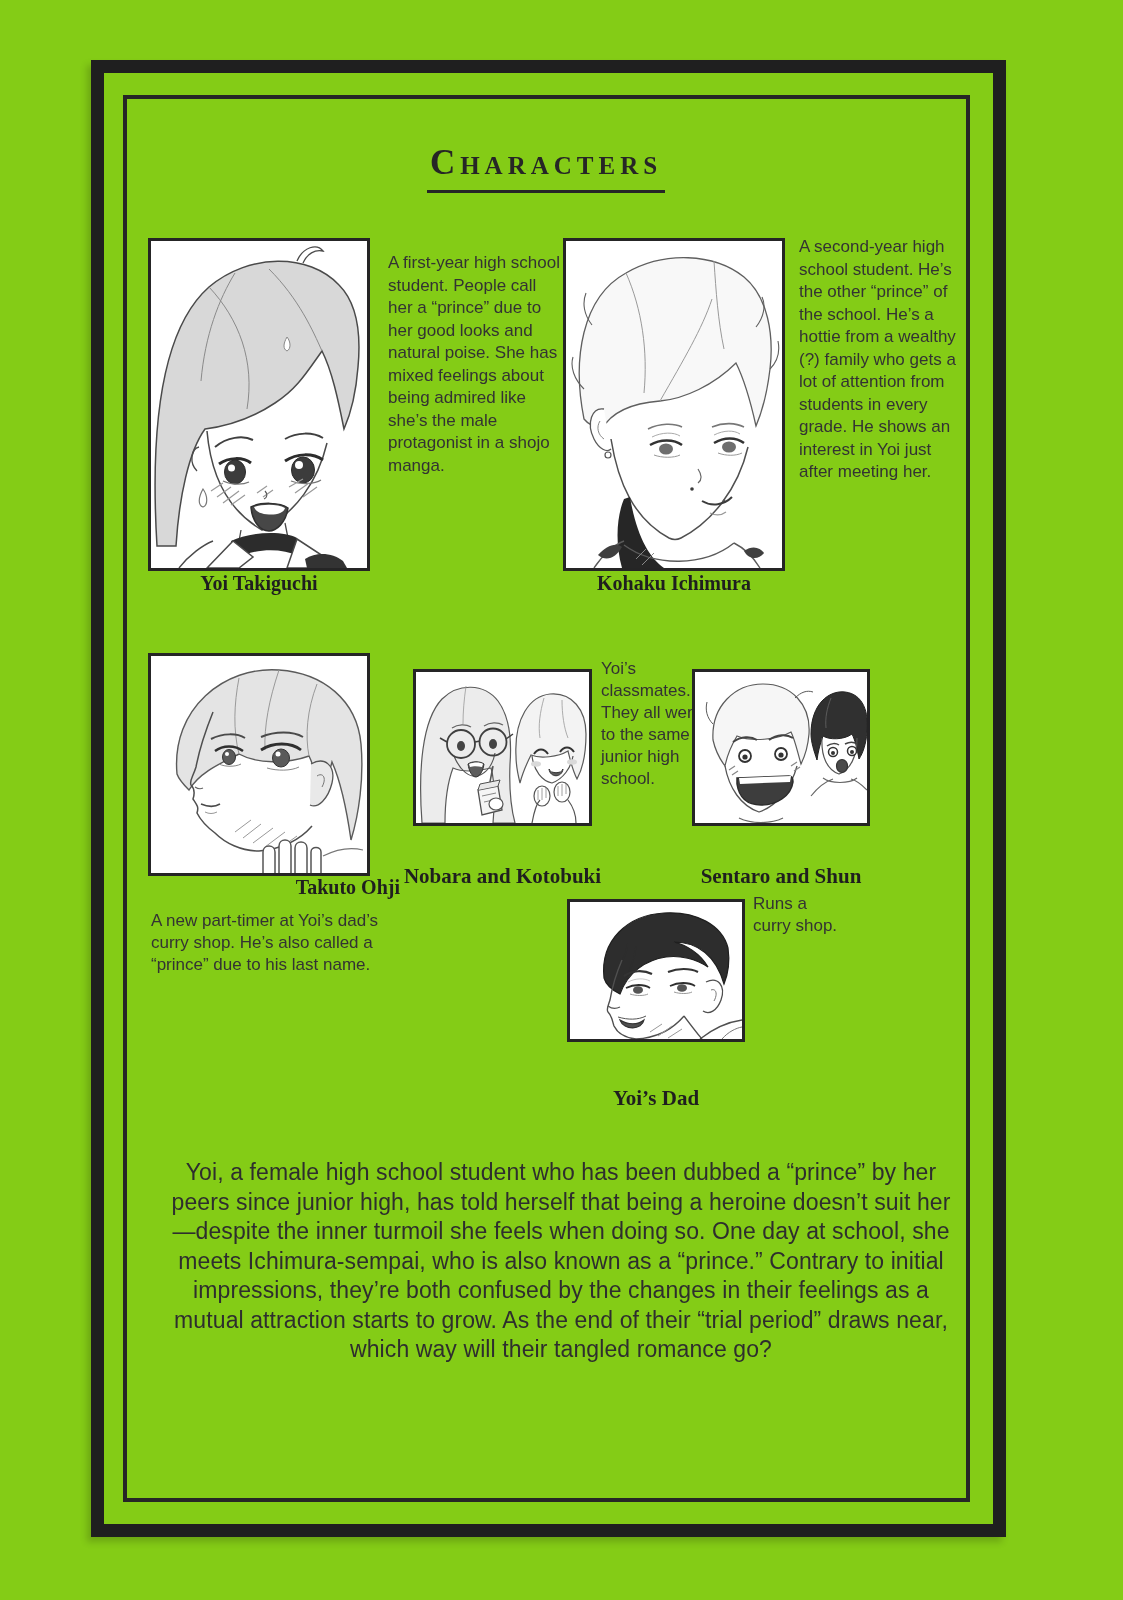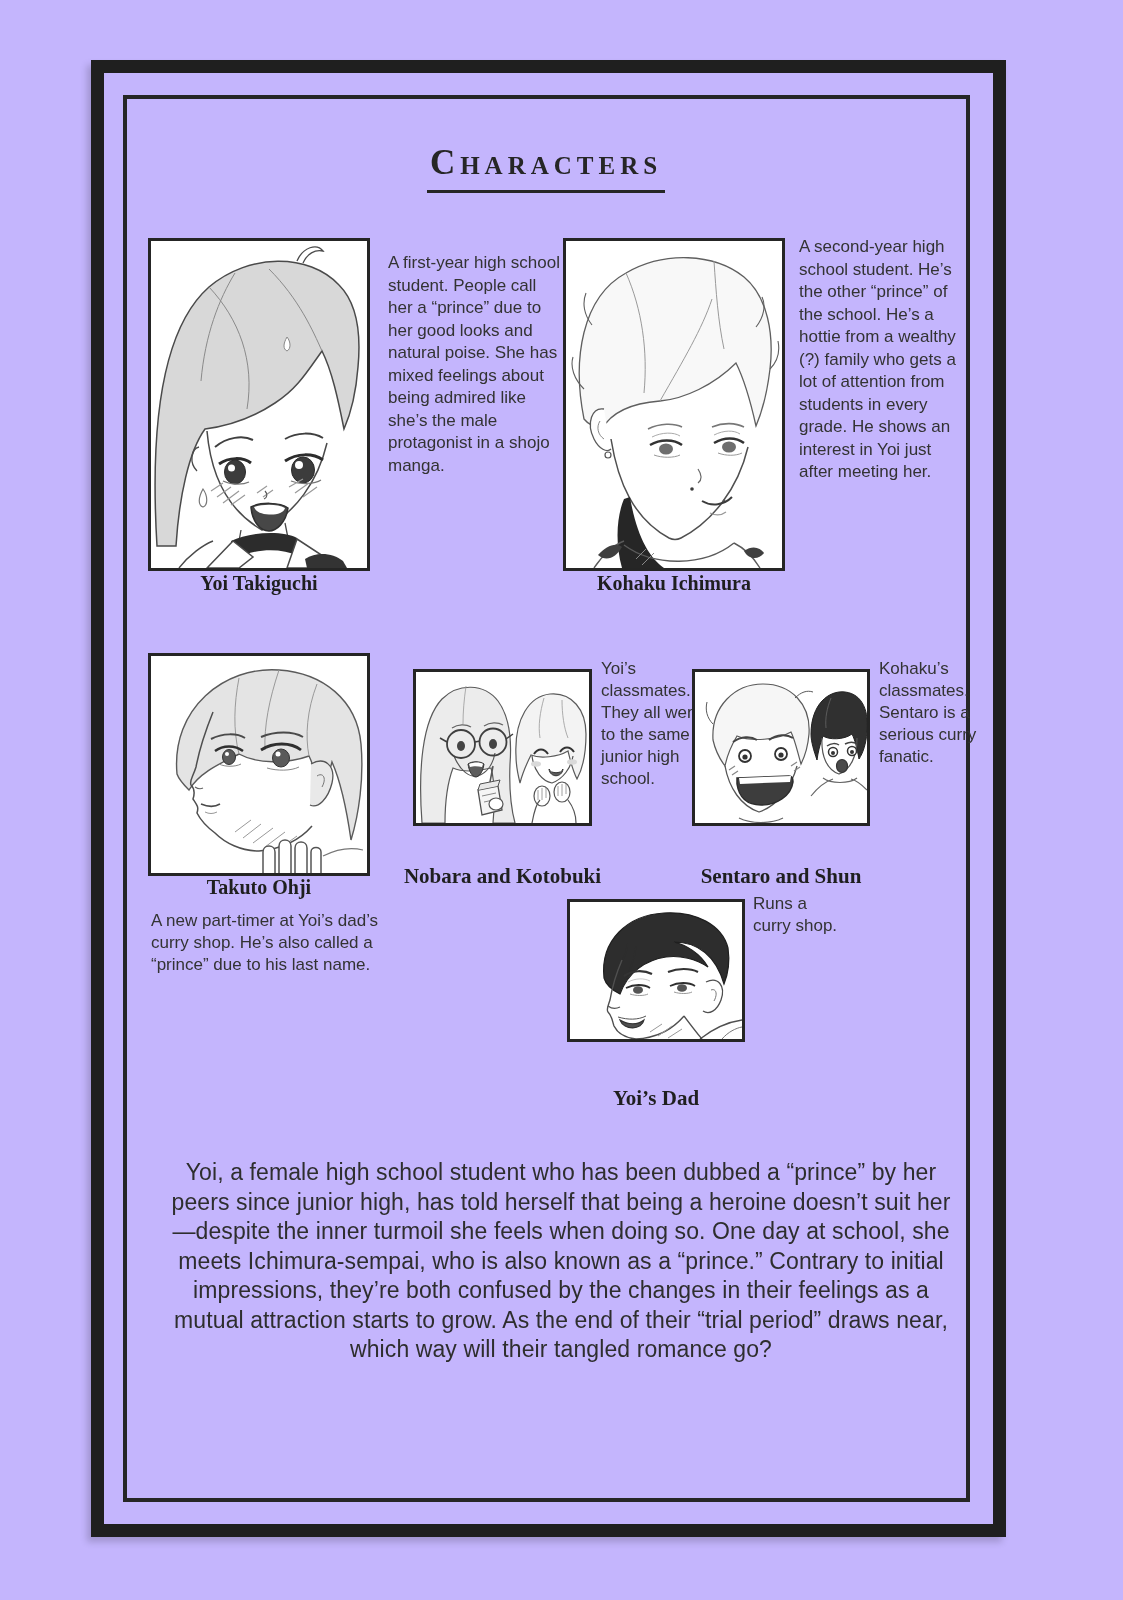--- a/index.html
+++ b/index.html
@@ -1,16 +1,16 @@
 <!DOCTYPE html>
 <html><head>
 <meta charset="utf-8">
 <style>
   html,body{margin:0;padding:0;background:#ffffff;}
-  .page{position:relative;width:1123px;height:1600px;background:#c4b5fd;overflow:hidden;
+  .page{position:relative;width:1123px;height:1600px;background:#84cc16;overflow:hidden;
         font-family:"Liberation Sans",sans-serif;color:#2e2e2e;}
   .outer-frame{position:absolute;left:91px;top:60px;width:915px;height:1477px;
         border:13px solid #1f1f1f;box-sizing:border-box;
         box-shadow:-4px 5px 7px rgba(0,0,0,0.18);}
   .inner-frame{position:absolute;left:123px;top:95px;width:847px;height:1407px;
         border:4px solid #262626;box-sizing:border-box;}
   .heading{position:absolute;left:0;width:1092px;text-align:center;}
   .heading .txt{display:inline-block;font-family:"Liberation Serif",serif;font-weight:700;
         font-variant:small-caps;color:#262626;border-bottom:3px solid #262626;}
   .h-characters{top:143px;}
@@ -122,21 +122,21 @@
       <path d="M50,148 C57,151 64,151 69,148" fill="none" stroke="#4a4a4a" stroke-width="1.6"></path>
       <path d="M54,156 C58,158 62,158 66,156" fill="none" stroke="#999" stroke-width="1"></path>
       <path d="M84,176 L100,164 M92,182 L110,168 M102,187 L122,172 M114,191 L134,176 M128,193 L146,180" stroke="#999" stroke-width="1"></path>
       <path d="M160,108 C174,100 185,110 181,127 C177,143 167,153 159,149" fill="#e9e9e9" stroke="#555" stroke-width="1.3"></path>
       <path d="M166,120 C172,116 176,122 171,131" fill="none" stroke="#777" stroke-width="1"></path>
       <path d="M150,196 C153,204 154,211 153,217" fill="none" stroke="#555" stroke-width="1.2"></path>
       <path d="M112,217 L112,196 C112,188 124,188 124,196 L124,217 M128,217 L128,190 C128,182 140,182 140,190 L140,217 M144,217 L144,192 C144,184 156,184 156,192 L156,217 M160,217 L160,196 C160,190 170,190 170,196 L170,217" fill="#fff" stroke="#555" stroke-width="1.5"></path>
       <path d="M172,200 C186,193 200,191 212,194" fill="none" stroke="#777" stroke-width="1.2"></path>
     </svg>
   </div>
-  <div class="name name-lg" style="left:118px;top:876px;width:282px;">Takuto Ohji</div>
+  <div class="name name-lg" style="left:118px;top:876px;width:282px;text-align:right;">Takuto Ohji</div>
   <div class="desc" style="left:151px;top:910px;width:252px;line-height:22px;">A new part-timer at Yoi’s dad’s curry shop. He’s also called a “prince” due to his last name.</div>
 
   <div class="portrait" style="left:413px;top:669px;width:179px;height:157px;">
     <svg viewBox="0 0 173 151" preserveAspectRatio="none">
       <path d="M6,151 C2,98 6,48 26,27 C42,11 68,11 82,29 C93,44 96,66 94,92 C93,116 95,136 99,151 L77,151 C79,128 79,110 75,96 C60,100 45,100 37,96 C31,112 29,131 29,151 Z" fill="#ececec" stroke="#5a5a5a" stroke-width="1.2"></path>
       <path d="M50,14 C48,28 47,40 47,52" fill="none" stroke="#999" stroke-width="0.8"></path>
       <path d="M38,84 C44,99 54,106 62,104 C71,101 77,92 79,81" fill="none" stroke="#555" stroke-width="1.2"></path>
       <path d="M36,56 C42,52 50,52 55,55 M68,54 C74,50 82,50 87,53" fill="none" stroke="#666" stroke-width="1.3"></path>
       <circle cx="45" cy="72" r="14" fill="none" stroke="#3f3f3f" stroke-width="1.8"></circle>
       <circle cx="77" cy="70" r="13.5" fill="none" stroke="#3f3f3f" stroke-width="1.8"></circle>
@@ -186,21 +186,20 @@
       <circle cx="50" cy="84" r="6" fill="#fff" stroke="#333" stroke-width="1.8"></circle>
       <circle cx="50" cy="85" r="2.6" fill="#333"></circle>
       <circle cx="86" cy="82" r="6" fill="#fff" stroke="#333" stroke-width="1.8"></circle>
       <circle cx="86" cy="83" r="2.6" fill="#333"></circle>
       <path d="M34,98 L40,94 M37,103 L43,99 M96,94 L102,90 M99,99 L105,95" stroke="#888" stroke-width="1.2"></path>
       <path d="M42,106 L94,104 C97,104 98,107 98,110 C96,124 82,133 66,133 C52,133 44,125 42,112 Z" fill="#3d3d3d" stroke="#2b2b2b" stroke-width="1.5"></path>
       <path d="M44,106 L96,104 L95,110 L45,112 Z" fill="#fff"></path>
       <path d="M44,146 C56,152 76,152 88,146" fill="none" stroke="#666" stroke-width="1.2"></path>
     </svg>
   </div>
-  <div class="desc" style="left:879px;top:658px;width:110px;line-height:22px;">Kohaku’s classmates. Sentaro is a serious curry fanatic.</div>
   <div class="name name-md" style="left:667px;top:824px;width:228px;">Sentaro and Shun</div>
 
   <div class="portrait" style="left:567px;top:899px;width:178px;height:143px;">
     <svg viewBox="0 0 172 137" preserveAspectRatio="none">
       <path d="M34,76 C30,38 58,13 94,11 C126,9 152,23 158,46 C160,60 158,72 154,82 C146,54 128,40 104,40 C116,43 130,51 138,65 C126,57 110,53 96,55 C76,58 58,70 50,92 C42,88 36,83 34,76 Z" fill="#2d2d2d" stroke="#1f1f1f" stroke-width="1.2"></path>
       <path d="M58,42 C55,56 50,66 44,74 M66,44 C64,58 60,70 54,80" fill="none" stroke="#2d2d2d" stroke-width="1.5"></path>
       <path d="M52,58 C46,72 42,86 40,98 C38,104 36,108 38,110 C42,114 42,118 44,124 C48,132 56,136 66,137 M66,137 C86,136 102,128 114,114" fill="none" stroke="#4f4f4f" stroke-width="1.4"></path>
       <path d="M54,74 C62,68 74,68 82,72 M98,70 C108,66 120,66 128,70" fill="none" stroke="#333" stroke-width="2.2"></path>
       <path d="M58,80 C66,76 74,76 80,79" fill="none" stroke="#bbb" stroke-width="0.8"></path>
       <path d="M56,86 C64,82 74,82 80,86 M100,84 C108,80 119,80 125,84" fill="none" stroke="#2f2f2f" stroke-width="1.8"></path>

